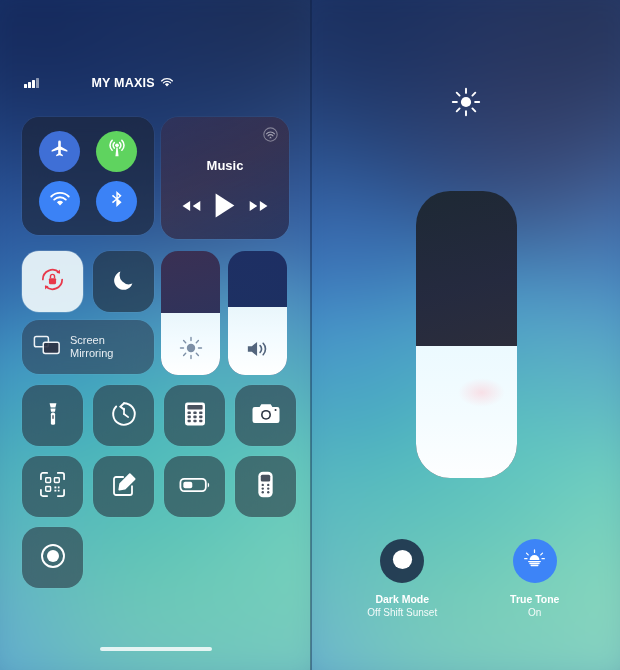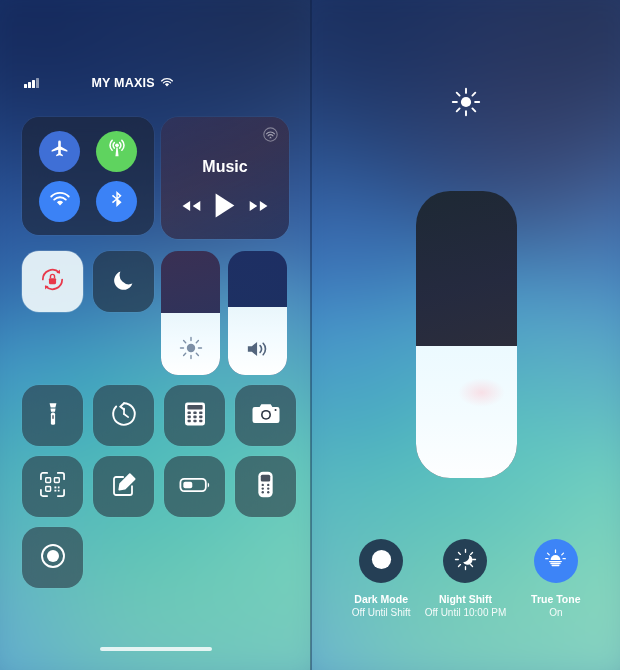--- a/index.html
+++ b/index.html
@@ -104,21 +104,21 @@
   .c-airplane{ background:#3f6fd6; }
   .c-cell{ background:#5fd35f; }
   .c-wifi{ background:#3b82f6; }
   .c-bt{ background:#3b82f6; }
 
   
   #music{ left:161px; top:117px; width:128px; height:122px;
           background:linear-gradient(150deg, rgba(52,48,84,.72), rgba(60,42,64,.68) 45%, rgba(36,40,76,.74)); }
   .music-title{
     position:absolute; top:41px; left:0; right:0; text-align:center;
-    color:#fff; font-size:16px; font-weight:600;
+    color:#fff; font-size:13px; font-weight:600;
   }
   .airplay{ position:absolute; top:10px; right:11px; opacity:.55; }
   .music-ctrls{
     position:absolute; bottom:20px; left:0; right:0;
     display:flex; align-items:center; justify-content:space-around; padding:0 14px;
     color:#fff;
   }
   .music-ctrls > div{ display:flex; align-items:center; justify-content:center; }
 
   
@@ -314,20 +314,34 @@
   <div class="module" id="dnd">
     <div class="mod-center">
       <span>
         <svg width="26" height="26" viewBox="0 0 26 26" fill="#fff">
           <path d="M21.4 16.6A9.2 9.2 0 0 1 9.4 4.6 9.4 9.4 0 1 0 21.4 16.6z"></path>
         </svg>
       </span>
     </div>
   </div>
 
+  <div class="module" id="mirroring">
+    <div class="mirror-inner">
+      <span>
+        <svg width="28" height="22" viewBox="0 0 30 23" fill="none" stroke="#eef2f6" stroke-width="1.6">
+          <rect x="1.5" y="2.5" width="15" height="11" rx="2"></rect>
+          <rect x="11" y="8.5" width="17" height="12" rx="2" fill="rgba(45,52,70,.9)"></rect>
+        </svg>
+      </span>
+      <div class="mirror-label">
+        <div>Screen</div>
+        <div>Mirroring</div>
+      </div>
+    </div>
+  </div>
 
   <div class="slider" id="brightness-slider">
     <div class="slider-fill" style="height:50%"></div>
     <div class="slider-icon">
       <svg width="26" height="26" viewBox="0 0 26 26" fill="none" stroke="#7c8fa6" stroke-width="1.4" stroke-linecap="round">
         <circle cx="13" cy="13" r="4.2" fill="#7c8fa6" stroke="none"></circle>
         <path d="M13 2.5v3M13 20.5v3M2.5 13h3M20.5 13h3M5.6 5.6l2.1 2.1M18.3 18.3l2.1 2.1M20.4 5.6l-2.1 2.1M7.7 18.3l-2.1 2.1"></path>
       </svg>
     </div>
   </div>
@@ -472,35 +486,23 @@
     <div class="toggle">
       <div class="toggle-circle">
         <span>
           <svg width="25" height="25" viewBox="0 0 26 26">
             <circle cx="13" cy="13" r="10" fill="#fff"></circle>
             <path d="M13 3a10 10 0 0 0 0 20 6.4 6.4 0 0 1 0-20z" fill="#1a2340"></path>
           </svg>
         </span>
       </div>
       <div class="toggle-name">Dark Mode</div>
-      <div class="toggle-state">Off Until Shift</div>
-    </div>
-
-    <div class="toggle">
-      <div class="toggle-circle">
-        <span>
-          <svg width="25" height="25" viewBox="0 0 26 26" fill="none" stroke="#fff" stroke-width="1.4" stroke-linecap="round">
-            <path d="M16.6 8.3a5.2 5.2 0 1 1-6.1 7.5 5.9 5.9 0 0 0 6.1-7.5z" fill="#fff" stroke="none"></path>
-            <path d="M13 2.6v2.9M13 20.5v2.9M2.6 13h2.9M20.5 13h2.9M5.7 5.7l2 2M18.3 18.3l2 2M20.3 5.7l-2 2M7.7 18.3l-2 2"></path>
-          </svg>
-        </span>
-      </div>
-      <div class="toggle-name">Night Shift</div>
-      <div class="toggle-state">Off Until 10:00 PM</div>
-    </div>
+      <div class="toggle-state">Off Shift Sunset</div>
+    </div>
+
 
     <div class="toggle shift-right">
       <div class="toggle-circle on">
         <span>
           <svg width="25" height="25" viewBox="0 0 26 26" fill="none" stroke="#fff" stroke-width="1.3" stroke-linecap="round">
             <path d="M7.9 13.4a5.1 5.1 0 0 1 10.2 0z" fill="#fff" stroke="none"></path>
             <path d="M7 15.2h12M8.3 17.2h9.4M9.6 19.2h6.8" stroke-width="1.5"></path>
             <path d="M13 3v2.6M4.7 6.4l1.8 1.8M21.3 6.4l-1.8 1.8M2.8 12.2h2.4M20.8 12.2h2.4"></path>
           </svg>
         </span>

